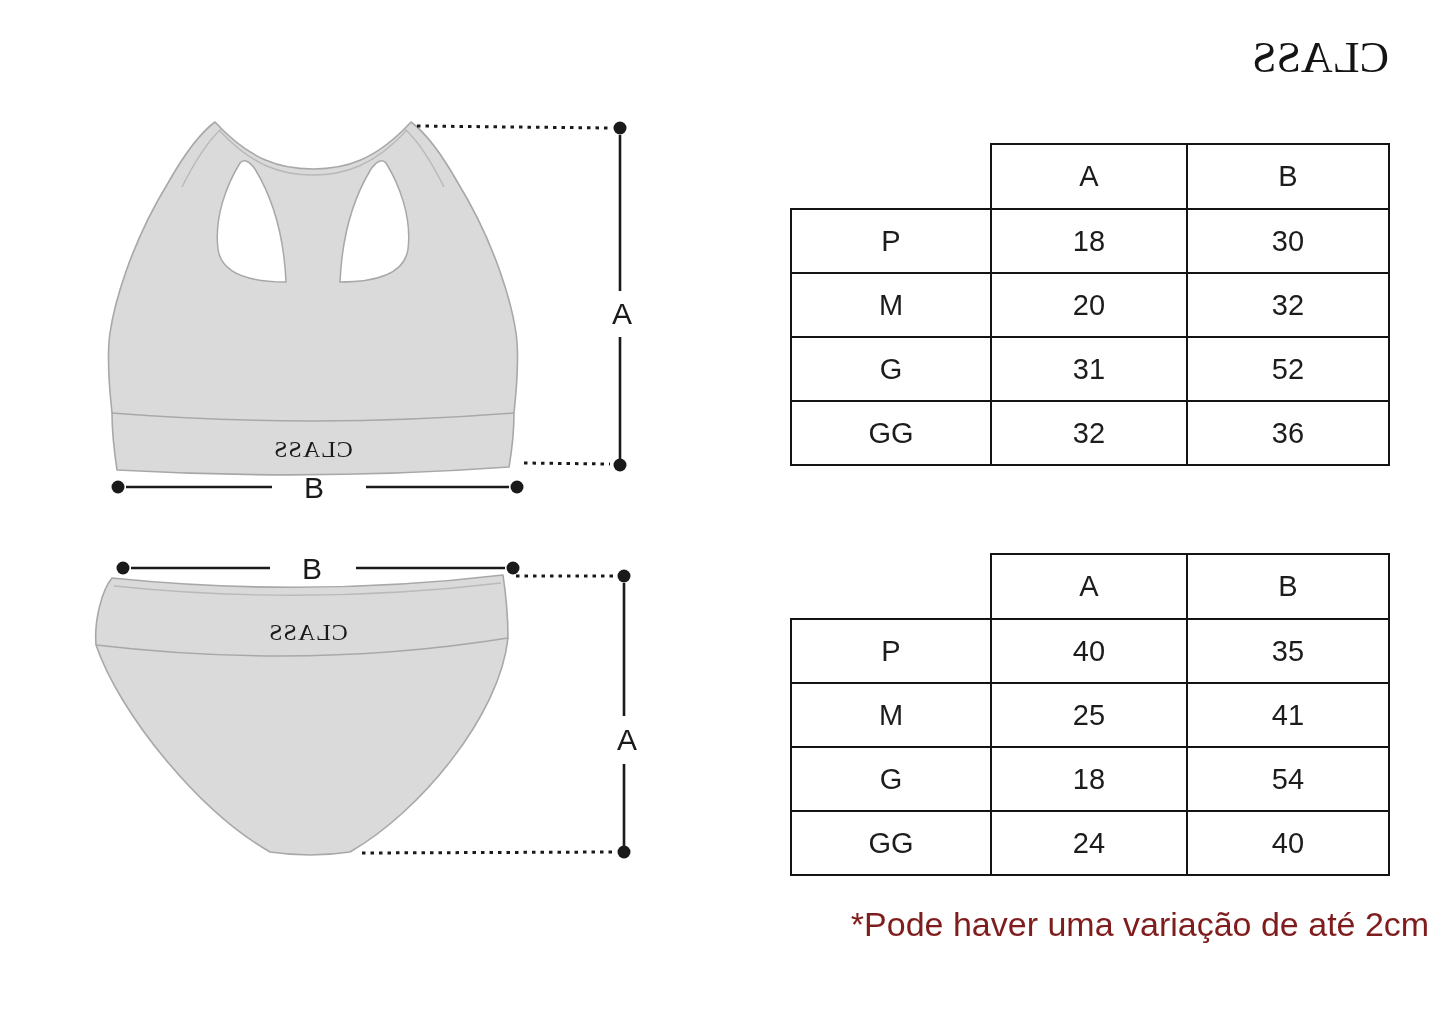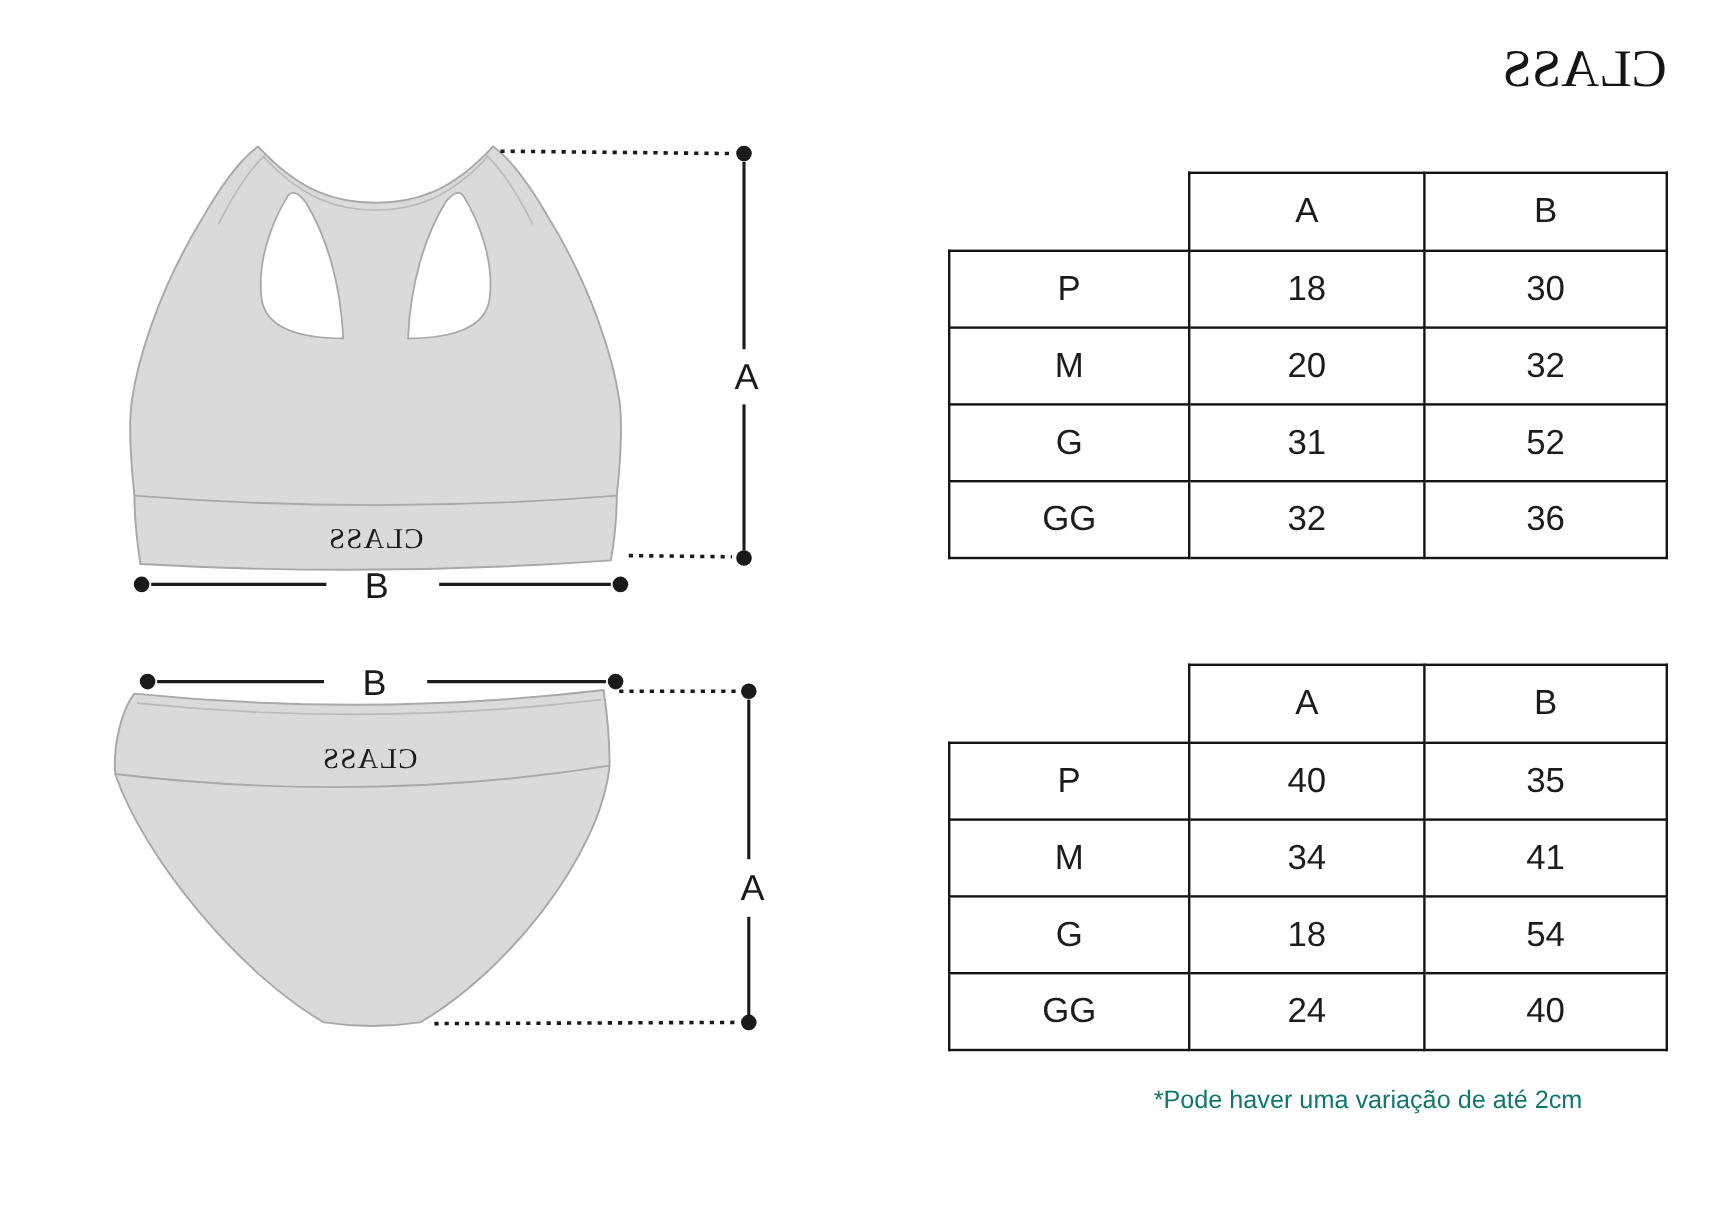--- a/index.html
+++ b/index.html
@@ -13,21 +13,21 @@
   
   .size-table{border-collapse:collapse;table-layout:fixed;}
   .size-table td{border:2px solid #141414;text-align:center;vertical-align:middle;
                  font-size:29px;color:#1c1c1c;padding:0;height:62px;}
   .size-table tr.head td{height:63px;}
   .size-table td.blank{border:none;}
   .t1{left:790px;top:143px;}
   .t2{left:790px;top:553px;}
   
   .footnote{left:1140px;top:905px;transform:translateX(-50%);
-            white-space:nowrap;font-size:21px;color:#0f766e;}
+            white-space:nowrap;font-size:34px;color:#7f1d1d;}
   
   svg text{font-family:"Liberation Sans",sans-serif;fill:#1a1a1a;}
   svg text.garment-logo{font-family:"Liberation Serif",serif;letter-spacing:1px;}
 </style>
 </head>
 <body>
 
 <div class="abs brand">
   <span class="mirror">CLASS</span>
 </div>
@@ -160,21 +160,21 @@
     <td>A</td>
     <td>B</td>
   </tr>
   <tr>
     <td>P</td>
     <td>40</td>
     <td>35</td>
   </tr>
   <tr>
     <td>M</td>
-    <td>34</td>
+    <td>25</td>
     <td>41</td>
   </tr>
   <tr>
     <td>G</td>
     <td>18</td>
     <td>54</td>
   </tr>
   <tr>
     <td>GG</td>
     <td>24</td>

